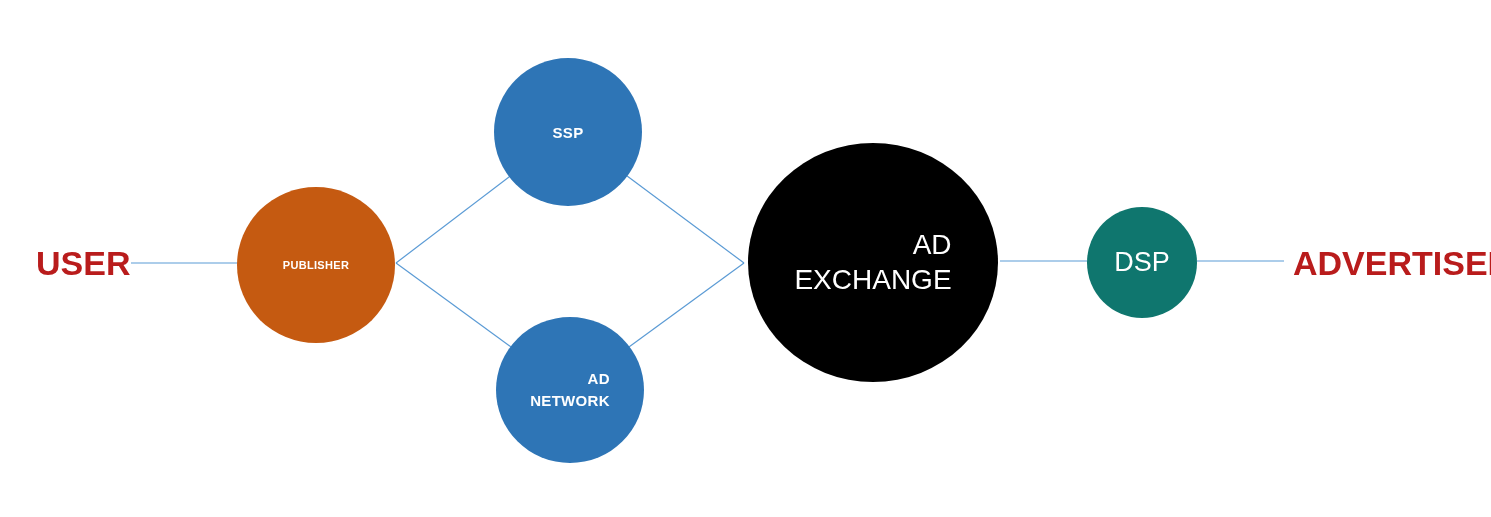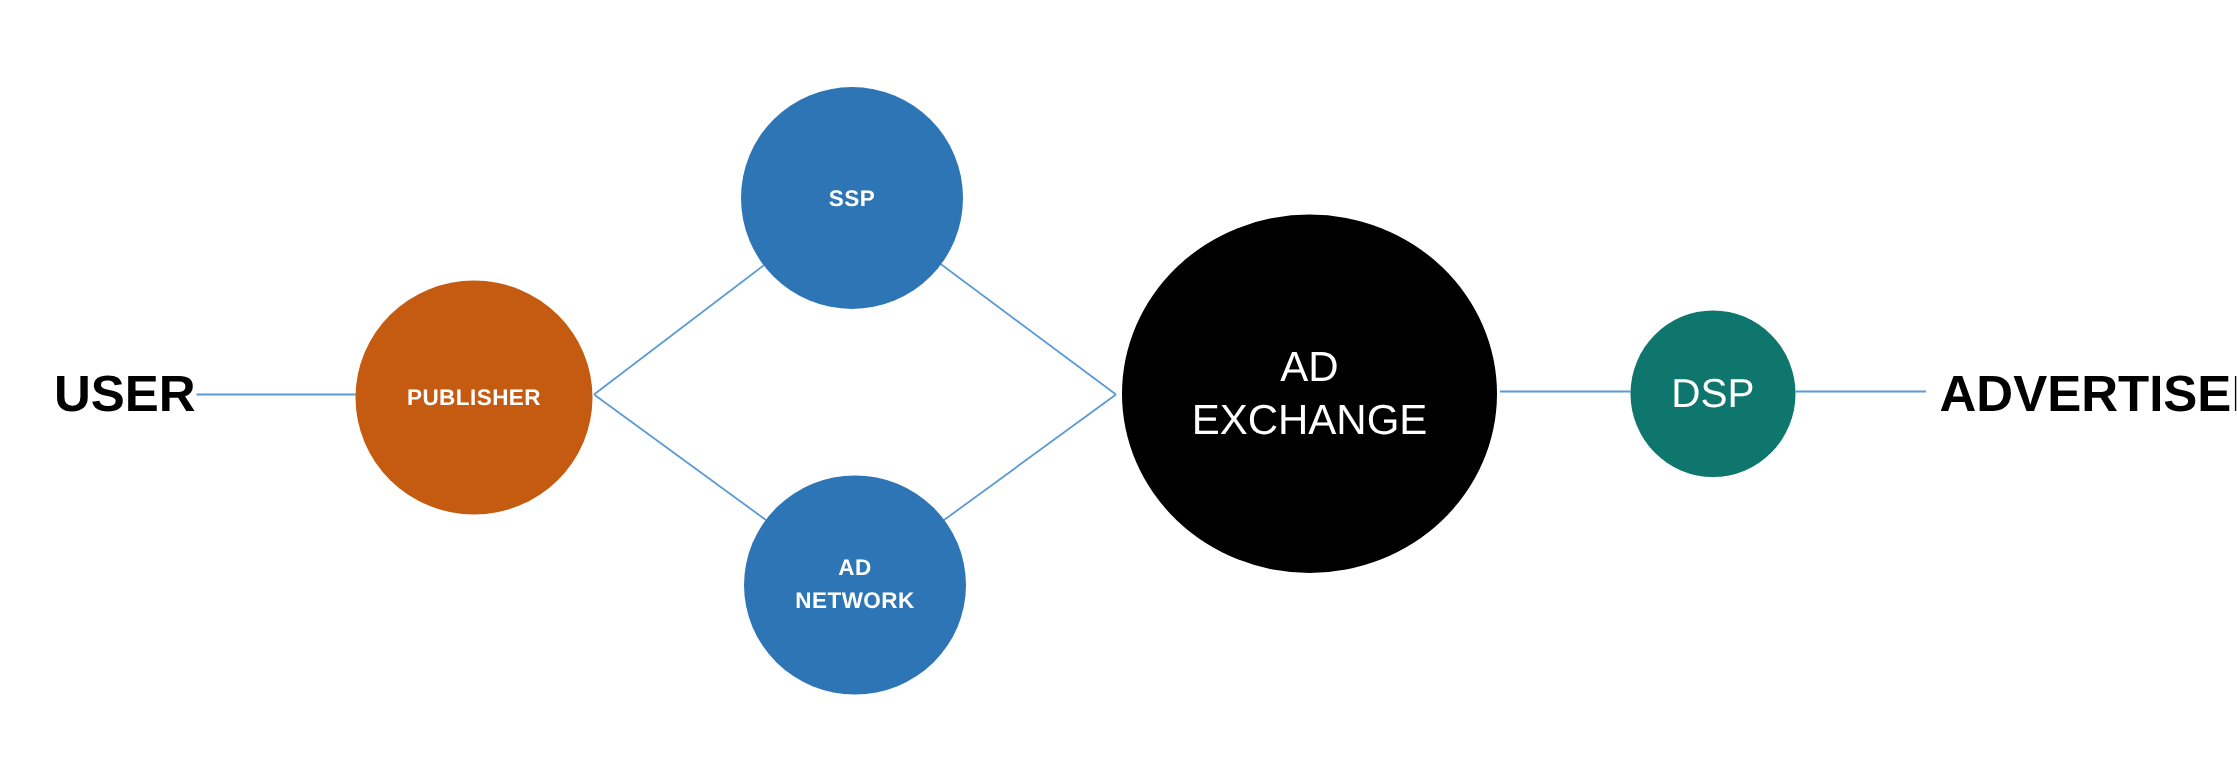--- a/index.html
+++ b/index.html
@@ -31,28 +31,29 @@
     border-radius: 50%;
     display: flex;
     align-items: center;
     justify-content: center;
     text-align: center;
     color: #ffffff;
   }
   .node .label {
     white-space: pre-line;
     color: #ffffff;
+    text-align: right;
   }
   .node-publisher {
     left: 237px; top: 187px;
     width: 158px; height: 156px;
     background: #C55A11;
   }
   .node-publisher .label {
-    font-size: 15px;
+    font-size: 11px;
     font-weight: bold;
     letter-spacing: 0.3px;
   }
   .node-ssp {
     left: 494px; top: 58px;
     width: 148px; height: 148px;
     background: #2E75B6;
   }
   .node-ssp .label {
     font-size: 15px;
@@ -84,21 +85,21 @@
     left: 1087px; top: 207px;
     width: 110px; height: 111px;
     background: #0f766e;
   }
   .node-dsp .label {
     font-size: 27px;
     font-weight: normal;
   }
   .endpoint-label {
     position: absolute;
-    color: #000000;
+    color: #b91c1c;
     font-size: 34px;
     font-weight: bold;
     line-height: 40px;
     white-space: nowrap;
   }
   .endpoint-user {
     left: 36px;
     top: 243px;
   }
   .endpoint-advertiser {

